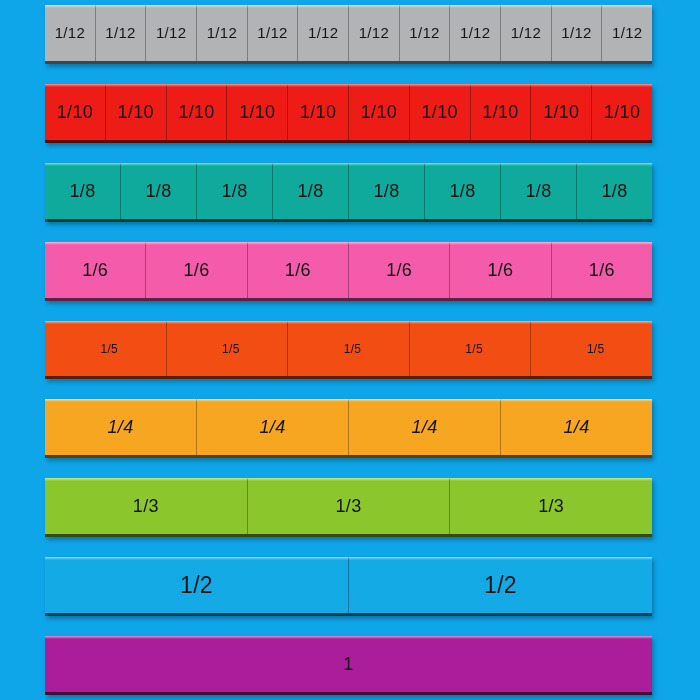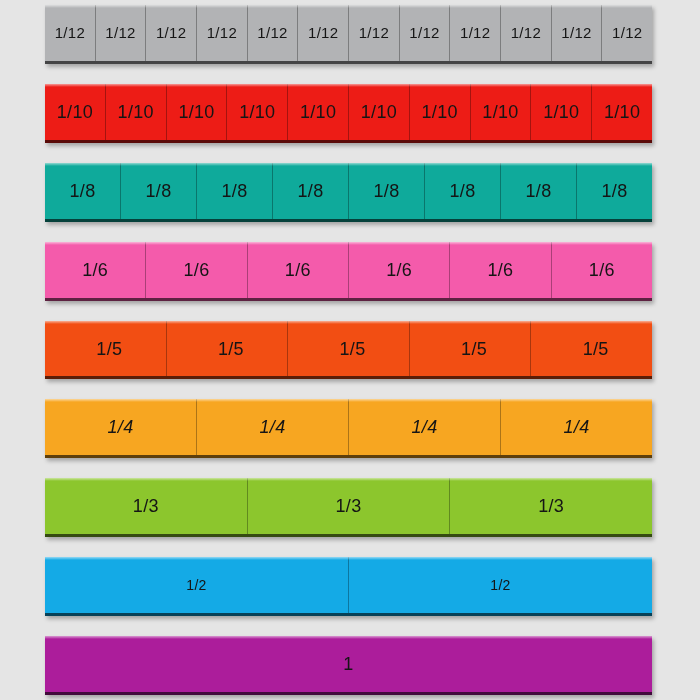--- a/index.html
+++ b/index.html
@@ -70,30 +70,30 @@
   }
   .cell:last-child {
     border-right: none;
   }
 
   
   .row-12 .cell { font-size: 15px; }
   .row-10 .cell { font-size: 18px; }
   .row-8  .cell { font-size: 18px; }
   .row-6  .cell { font-size: 18px; }
-  .row-5  .cell { font-size: 18px; padding-left: 8px; }
+  .row-5  .cell { font-size: 12px; padding-left: 8px; }
   .row-4  .cell { font-size: 18px; }
   .row-3  .cell { font-size: 18px; }
-  .row-2  .cell { font-size: 14px; }
+  .row-2  .cell { font-size: 23px; }
   .row-1  .cell { font-size: 18px; }
 </style>
 </head>
 <body>
 
-<div id="fraction-wall" style="background: #e5e5e5; text-align: right;">
+<div id="fraction-wall" style="background: #0ea5e9; text-align: right;">
     <div class="bar-row row-12" style="background: rgb(178, 179, 181);">
       <div class="cell" style="color: rgb(21, 21, 21);">1/12</div>
       <div class="cell" style="color: rgb(21, 21, 21);">1/12</div>
       <div class="cell" style="color: rgb(21, 21, 21);">1/12</div>
       <div class="cell" style="color: rgb(21, 21, 21);">1/12</div>
       <div class="cell" style="color: rgb(21, 21, 21);">1/12</div>
       <div class="cell" style="color: rgb(21, 21, 21);">1/12</div>
       <div class="cell" style="color: rgb(21, 21, 21);">1/12</div>
       <div class="cell" style="color: rgb(21, 21, 21);">1/12</div>
       <div class="cell" style="color: rgb(21, 21, 21);">1/12</div>

